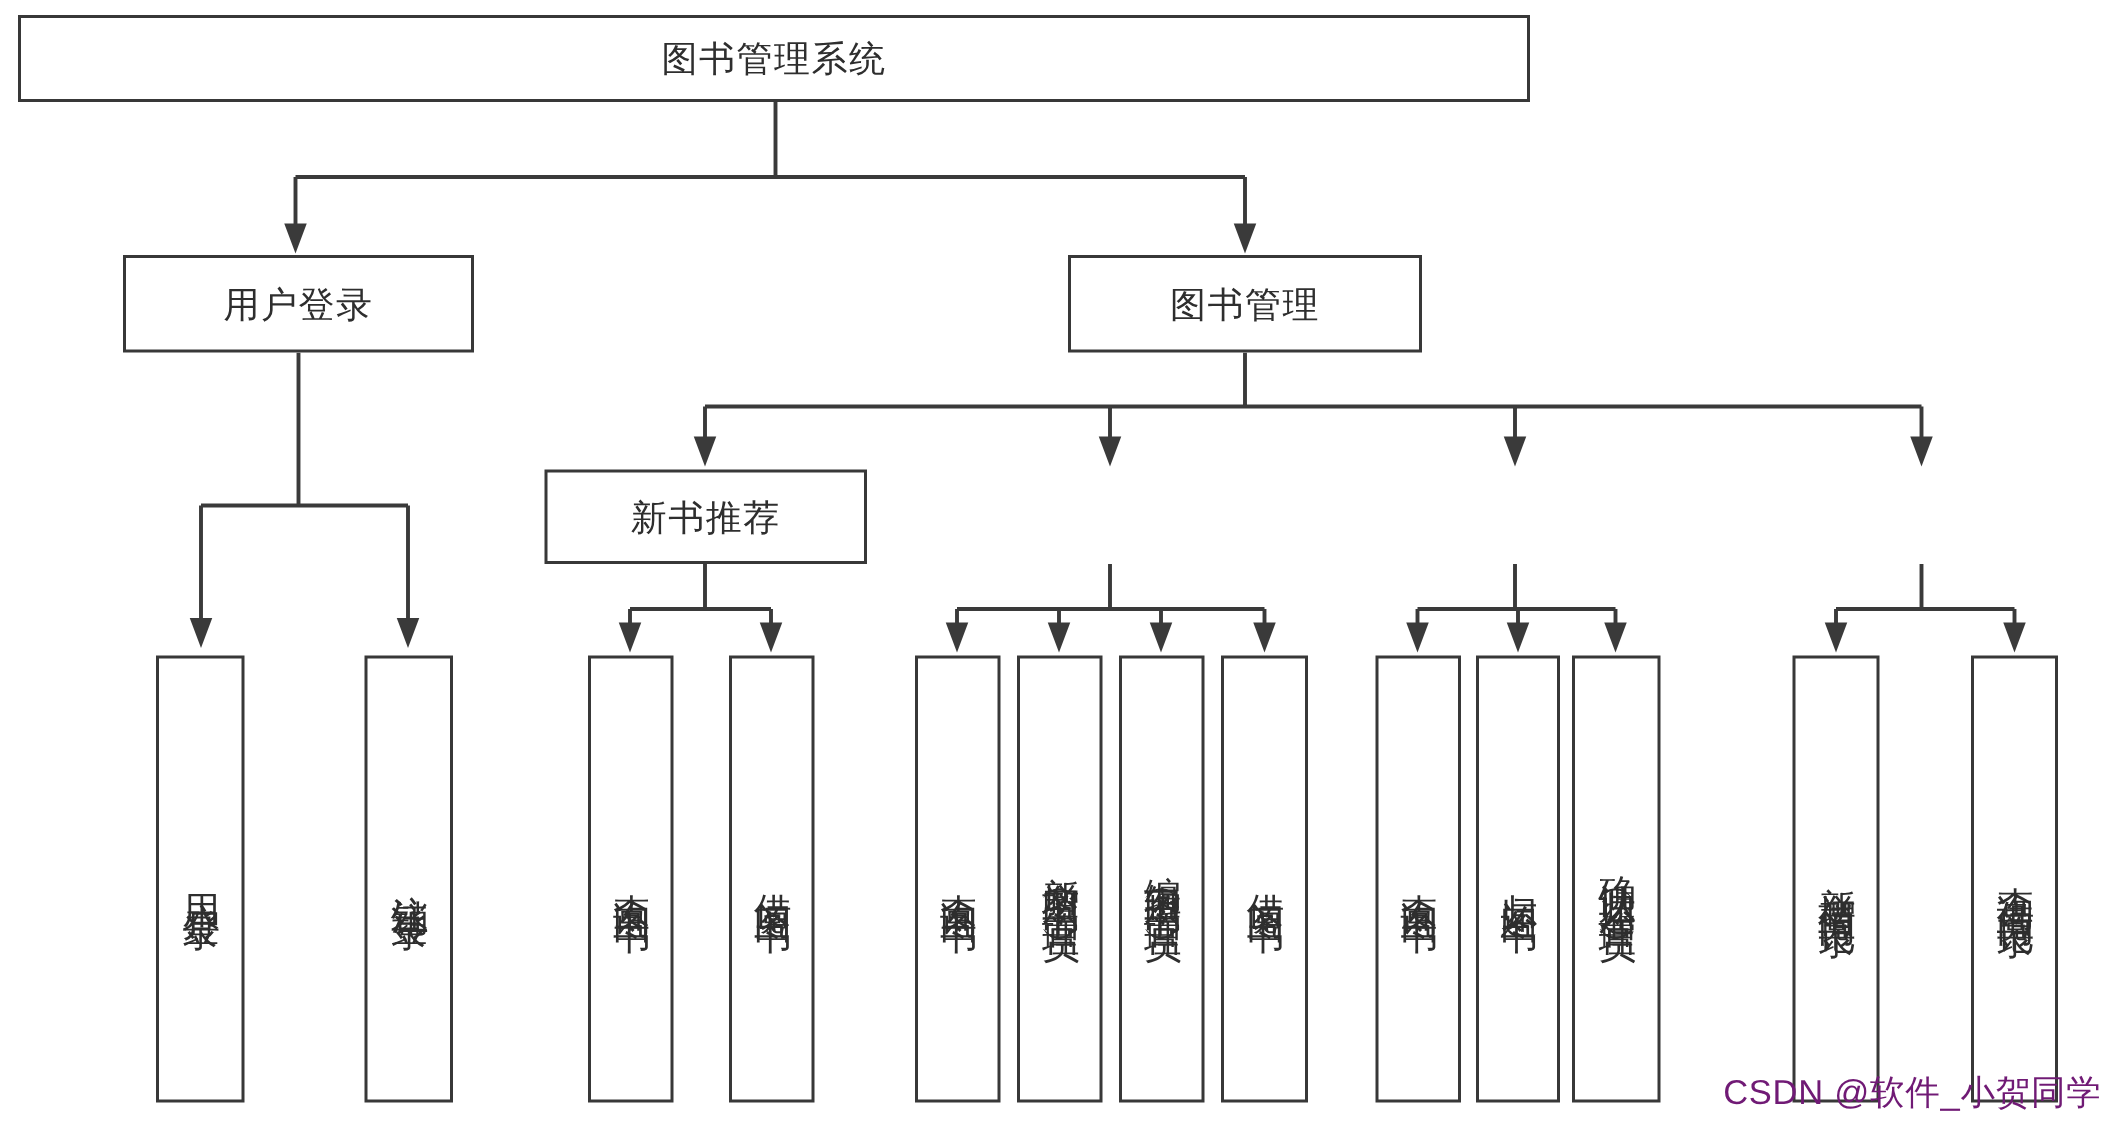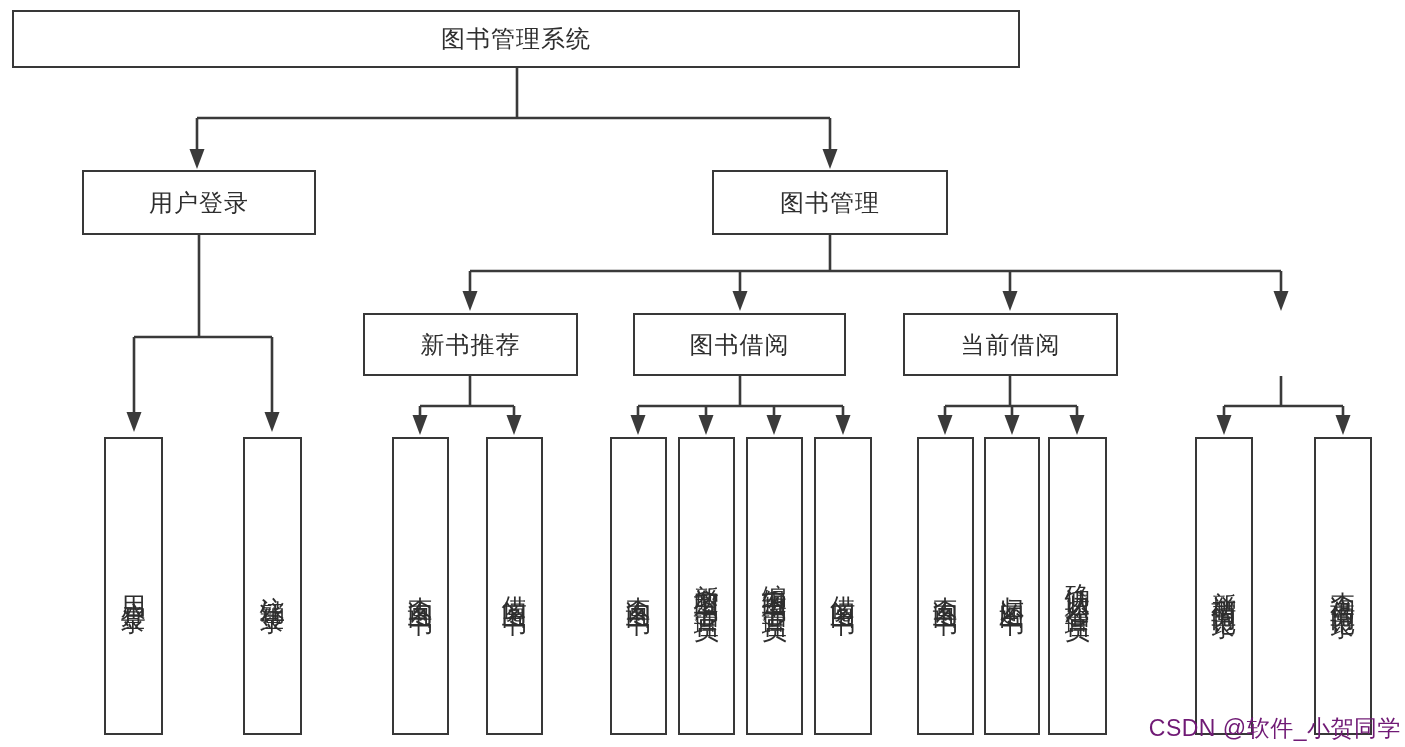--- a/index.html
+++ b/index.html
@@ -74,26 +74,20 @@
   <div class="box hbox" style="left:82px; top:170px; width:234px; height:65px;">
     <span>用户登录</span>
   </div>
   <div class="box hbox" style="left:712px; top:170px; width:236px; height:65px;align-items:center;">
     <span>图书管理</span>
   </div>
 
   <div class="box hbox" style="left:363px; top:313px; width:215px; height:63px;">
     <span>新书推荐</span>
   </div>
-  <div class="box hbox" style="left:633px; top:313px; width:213px; height:63px;">
-    <span>图书借阅</span>
-  </div>
-  <div class="box hbox" style="left:903px; top:313px; width:215px; height:63px;">
-    <span>当前借阅</span>
-  </div>
 
   <div class="box vbox" style="left:104px; top:437px; width:59px; height:298px;">
     <span>用户登录</span>
   </div>
   <div class="box vbox" style="left:243px; top:437px; width:59px; height:298px;">
     <span>注销登录</span>
   </div>
 
   <div class="box vbox" style="left:392px; top:437px; width:57px; height:298px;">
     <span>查询图书</span>

